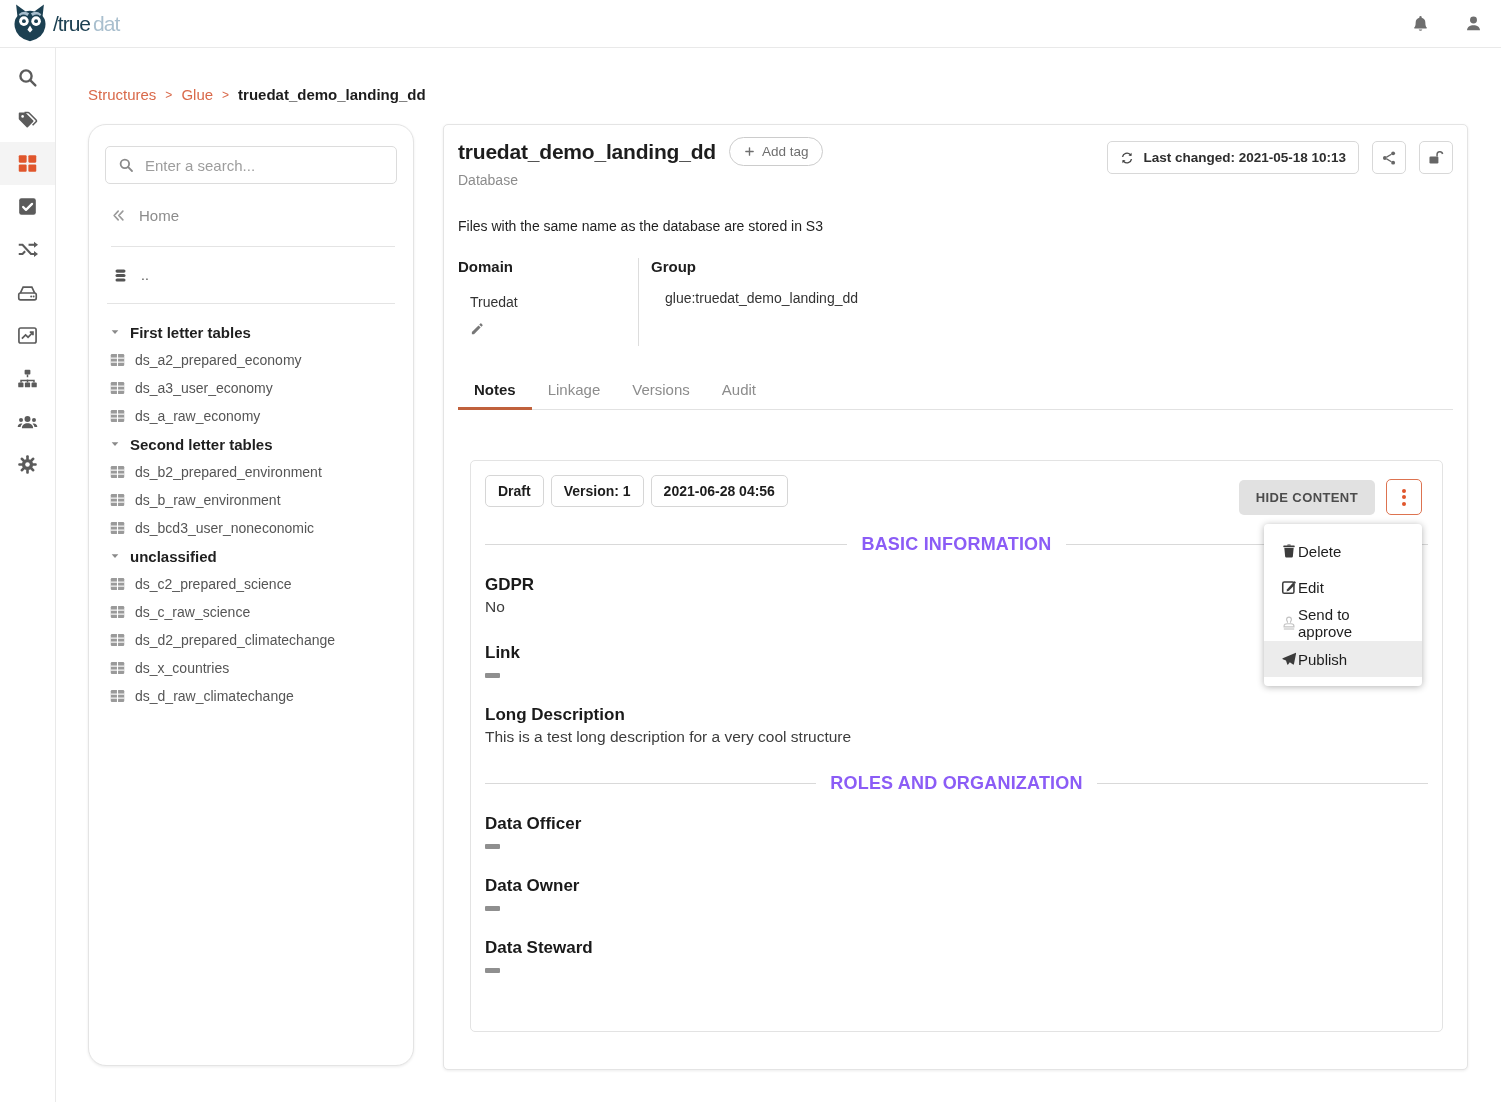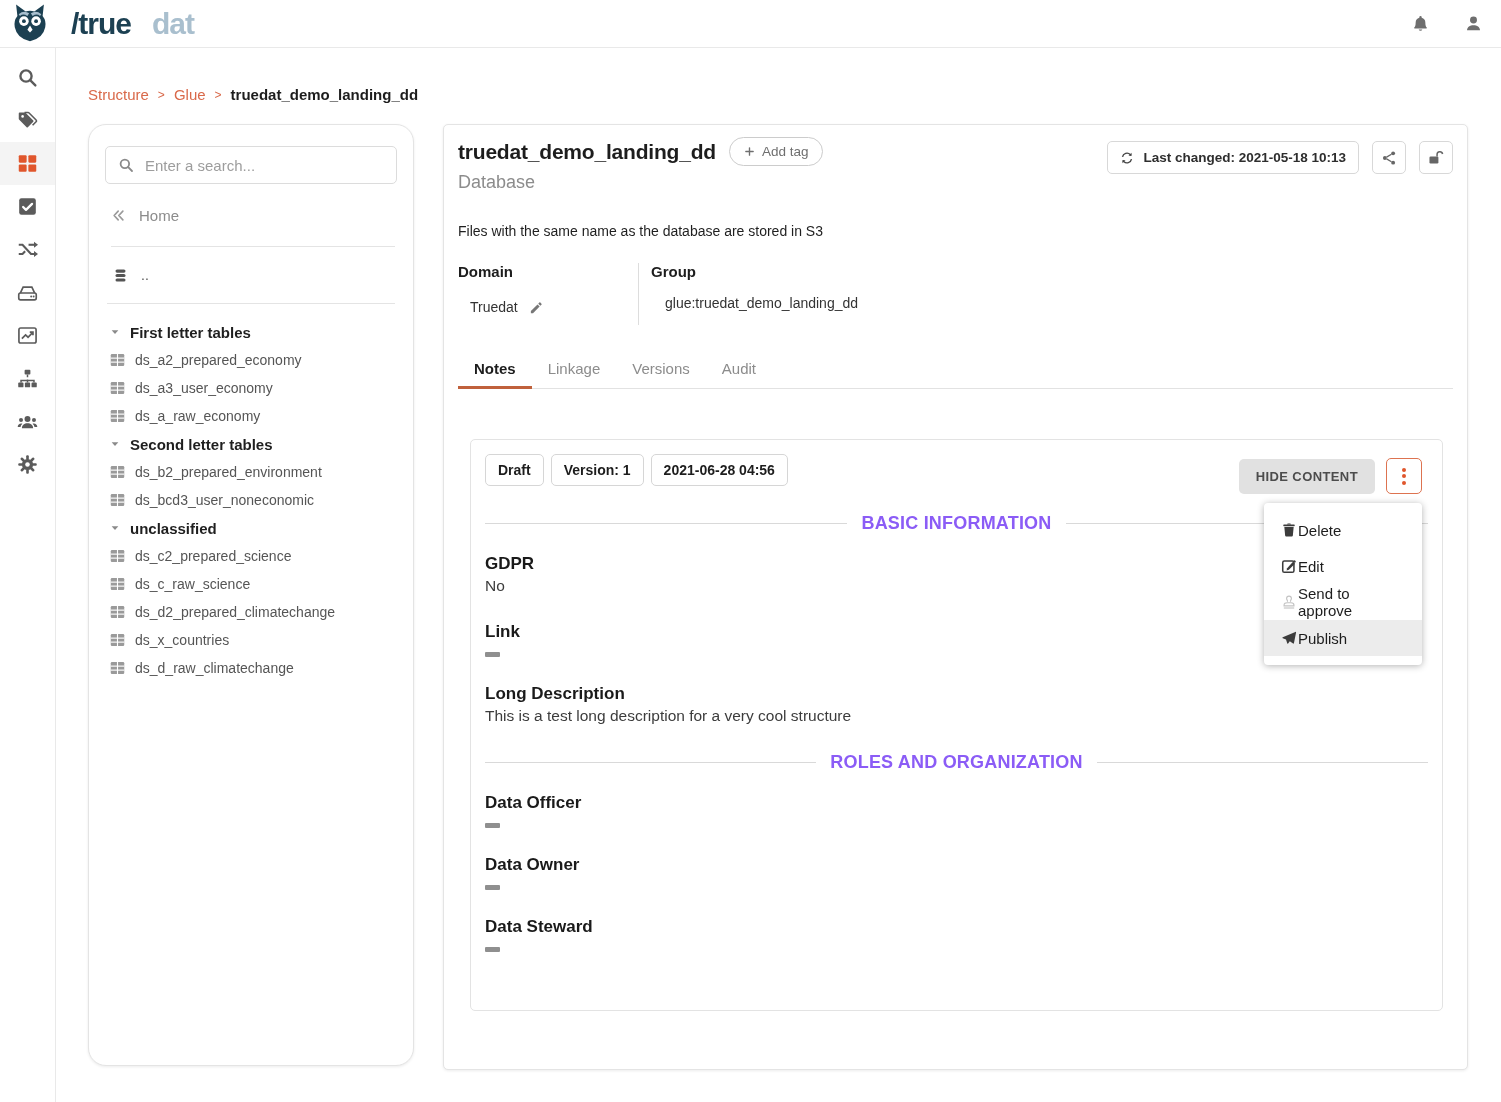--- a/index.html
+++ b/index.html
@@ -5,21 +5,21 @@
   * { margin:0; padding:0; box-sizing:border-box; }
   html,body { background:#fff; }
   .page { width:1501px; height:1102px; position:relative; background:#fff;
           font-family:"Liberation Sans", sans-serif; color:#222; overflow:hidden; }
 
   
   .topbar { height:48px; display:flex; align-items:center; justify-content:space-between;
             padding:0 14px 0 10px; border-bottom:1px solid #e9e9e9; }
   .logo { display:flex; align-items:center; gap:3px; }
   .logo svg { width:40px; height:40px; }
-  .logo-text { font-size:30px; font-weight:bold; letter-spacing:-1px; color:#1c4052;margin-left:18px; }
+  .logo-text { font-size:21px; font-weight:normal; letter-spacing:-1px; color:#1c4052; }
   .logo-dat { color:#a9bfce; }
   .topbar-right { display:flex; gap:34px; align-items:center; padding-right:4px; color:#6e6e6e; }
   .tb-icon { cursor:pointer; } .tb-icon svg { width:19px; height:19px; display:block; }
 
   
   .body-row { display:flex; height:1054px; }
   .rail { width:56px; border-right:1px solid #e9e9e9; padding-top:8px; flex:none; }
   .rail-item { height:43px; display:flex; align-items:center; justify-content:center; color:#5b5b5b; cursor:pointer; }
   .rail-item.active { background:#f4f4f4; color:#e0562c; }
   .rail-icon svg { width:21px; height:21px; display:block; }
@@ -63,27 +63,27 @@
   .add-tag { display:flex; gap:7px; align-items:center; border:1px solid #cccccc; border-radius:15px;
              padding:6px 14px; color:#6f6f6f; font-size:13.5px; cursor:pointer; }
   .add-tag svg { width:11px; height:11px; }
   .mp-actions { display:flex; gap:13px; align-items:center; margin-top:4px; }
   .last-changed { display:flex; gap:9px; align-items:center; border:1px solid #d8d8d8; border-radius:5px;
                   padding:8px 12px; font-weight:bold; font-size:13.5px; color:#2e2e2e; cursor:pointer; }
   .last-changed svg { width:14px; height:14px; color:#444; }
   .icon-btn { width:34px; height:33px; border:1px solid #d8d8d8; border-radius:5px; display:flex;
               align-items:center; justify-content:center; color:#666; cursor:pointer; }
   .icon-btn svg { width:16px; height:16px; }
-  .type-label { color:#8c8c8c; font-size:18px; margin-top:6px; }
+  .type-label { color:#8c8c8c; font-size:14px; margin-top:6px; }
   .description { margin-top:30px; font-size:14px; color:#1f1f1f; }
   .dg-row { display:flex; margin-top:24px; }
   .dg-col1 { width:181px; border-right:1px solid #dddddd; padding-bottom:10px; }
   .dg-col2 { padding-left:12px; }
   .dg-label { font-weight:bold; font-size:15px; color:#1d1d1d; }
-  .dg-value-row { display:flex; gap:11px; align-items:center; margin-top:19px; padding-left:12px; }
+  .dg-value-row { display:flex; gap:11px; margin-top:19px; padding-left:12px;flex-direction:column; }
   .dg-value { font-size:14px; color:#333; }
   .dg-value-row svg { width:15px; height:15px; color:#777; cursor:pointer; }
   .dg-col2 .dg-value { display:block; margin-top:15px; padding-left:14px; }
 
   .tabs { display:flex; margin-top:27px; border-bottom:1px solid #e2e2e2; }
   .tab { padding:8px 16px 11px; font-size:15px; color:#8c8c8c; position:relative; cursor:pointer; }
   .tab.active { color:#1d1d1d; font-weight:bold; }
   .tab.active::after { content:""; position:absolute; left:0; right:0; bottom:-1px; height:3px; background:#c0613c; }
 
   
@@ -260,21 +260,21 @@
                 <circle cx="12" cy="12" r="6.4"></circle>
               </g>
               <circle cx="12" cy="12" r="2.6" fill="#fff"></circle>
             </svg>
           </span>
         </div>
       </nav>
 
     <div class="content">
       <div class="breadcrumb">
-          <span class="crumb-link">Structure</span>
+          <span class="crumb-link">Structures</span>
           <span class="crumb-sep">&gt;</span>
           <span class="crumb-link">Glue</span>
           <span class="crumb-sep">&gt;</span>
           <span class="crumb-current">truedat_demo_landing_dd</span>
         </div>
 
       <div class="panels">
         <aside class="card side-panel">
           <div class="search-box">
             <span style="display: inline-flex;">
@@ -366,20 +366,31 @@
               </div>
               <div class="tree-row">
                 <span style="display: inline-flex;">
                   <svg viewBox="0 0 24 22">
                     <rect x="1.2" y="1.4" width="21.6" height="19.2" rx="2" fill="currentColor"></rect>
                     <line x1="12" y1="1.4" x2="12" y2="20.6" stroke="#fff" stroke-width="1.8"></line>
                     <line x1="1.2" y1="8" x2="22.8" y2="8" stroke="#fff" stroke-width="1.8"></line>
                     <line x1="1.2" y1="14.4" x2="22.8" y2="14.4" stroke="#fff" stroke-width="1.8"></line>
                   </svg>
                 </span>
+                <span>ds_b_raw_environment</span>
+              </div>
+              <div class="tree-row">
+                <span style="display: inline-flex;">
+                  <svg viewBox="0 0 24 22">
+                    <rect x="1.2" y="1.4" width="21.6" height="19.2" rx="2" fill="currentColor"></rect>
+                    <line x1="12" y1="1.4" x2="12" y2="20.6" stroke="#fff" stroke-width="1.8"></line>
+                    <line x1="1.2" y1="8" x2="22.8" y2="8" stroke="#fff" stroke-width="1.8"></line>
+                    <line x1="1.2" y1="14.4" x2="22.8" y2="14.4" stroke="#fff" stroke-width="1.8"></line>
+                  </svg>
+                </span>
                 <span>ds_bcd3_user_noneconomic</span>
               </div>
               <div class="tree-group-header">
                 <span style="display: inline-flex;">
                   <svg viewBox="0 0 24 24" style="width: 10px;">
                     <path d="M4 8l8 9 8-9z" fill="currentColor"></path>
                   </svg>
                 </span>
                 <span>unclassified</span>
               </div>

